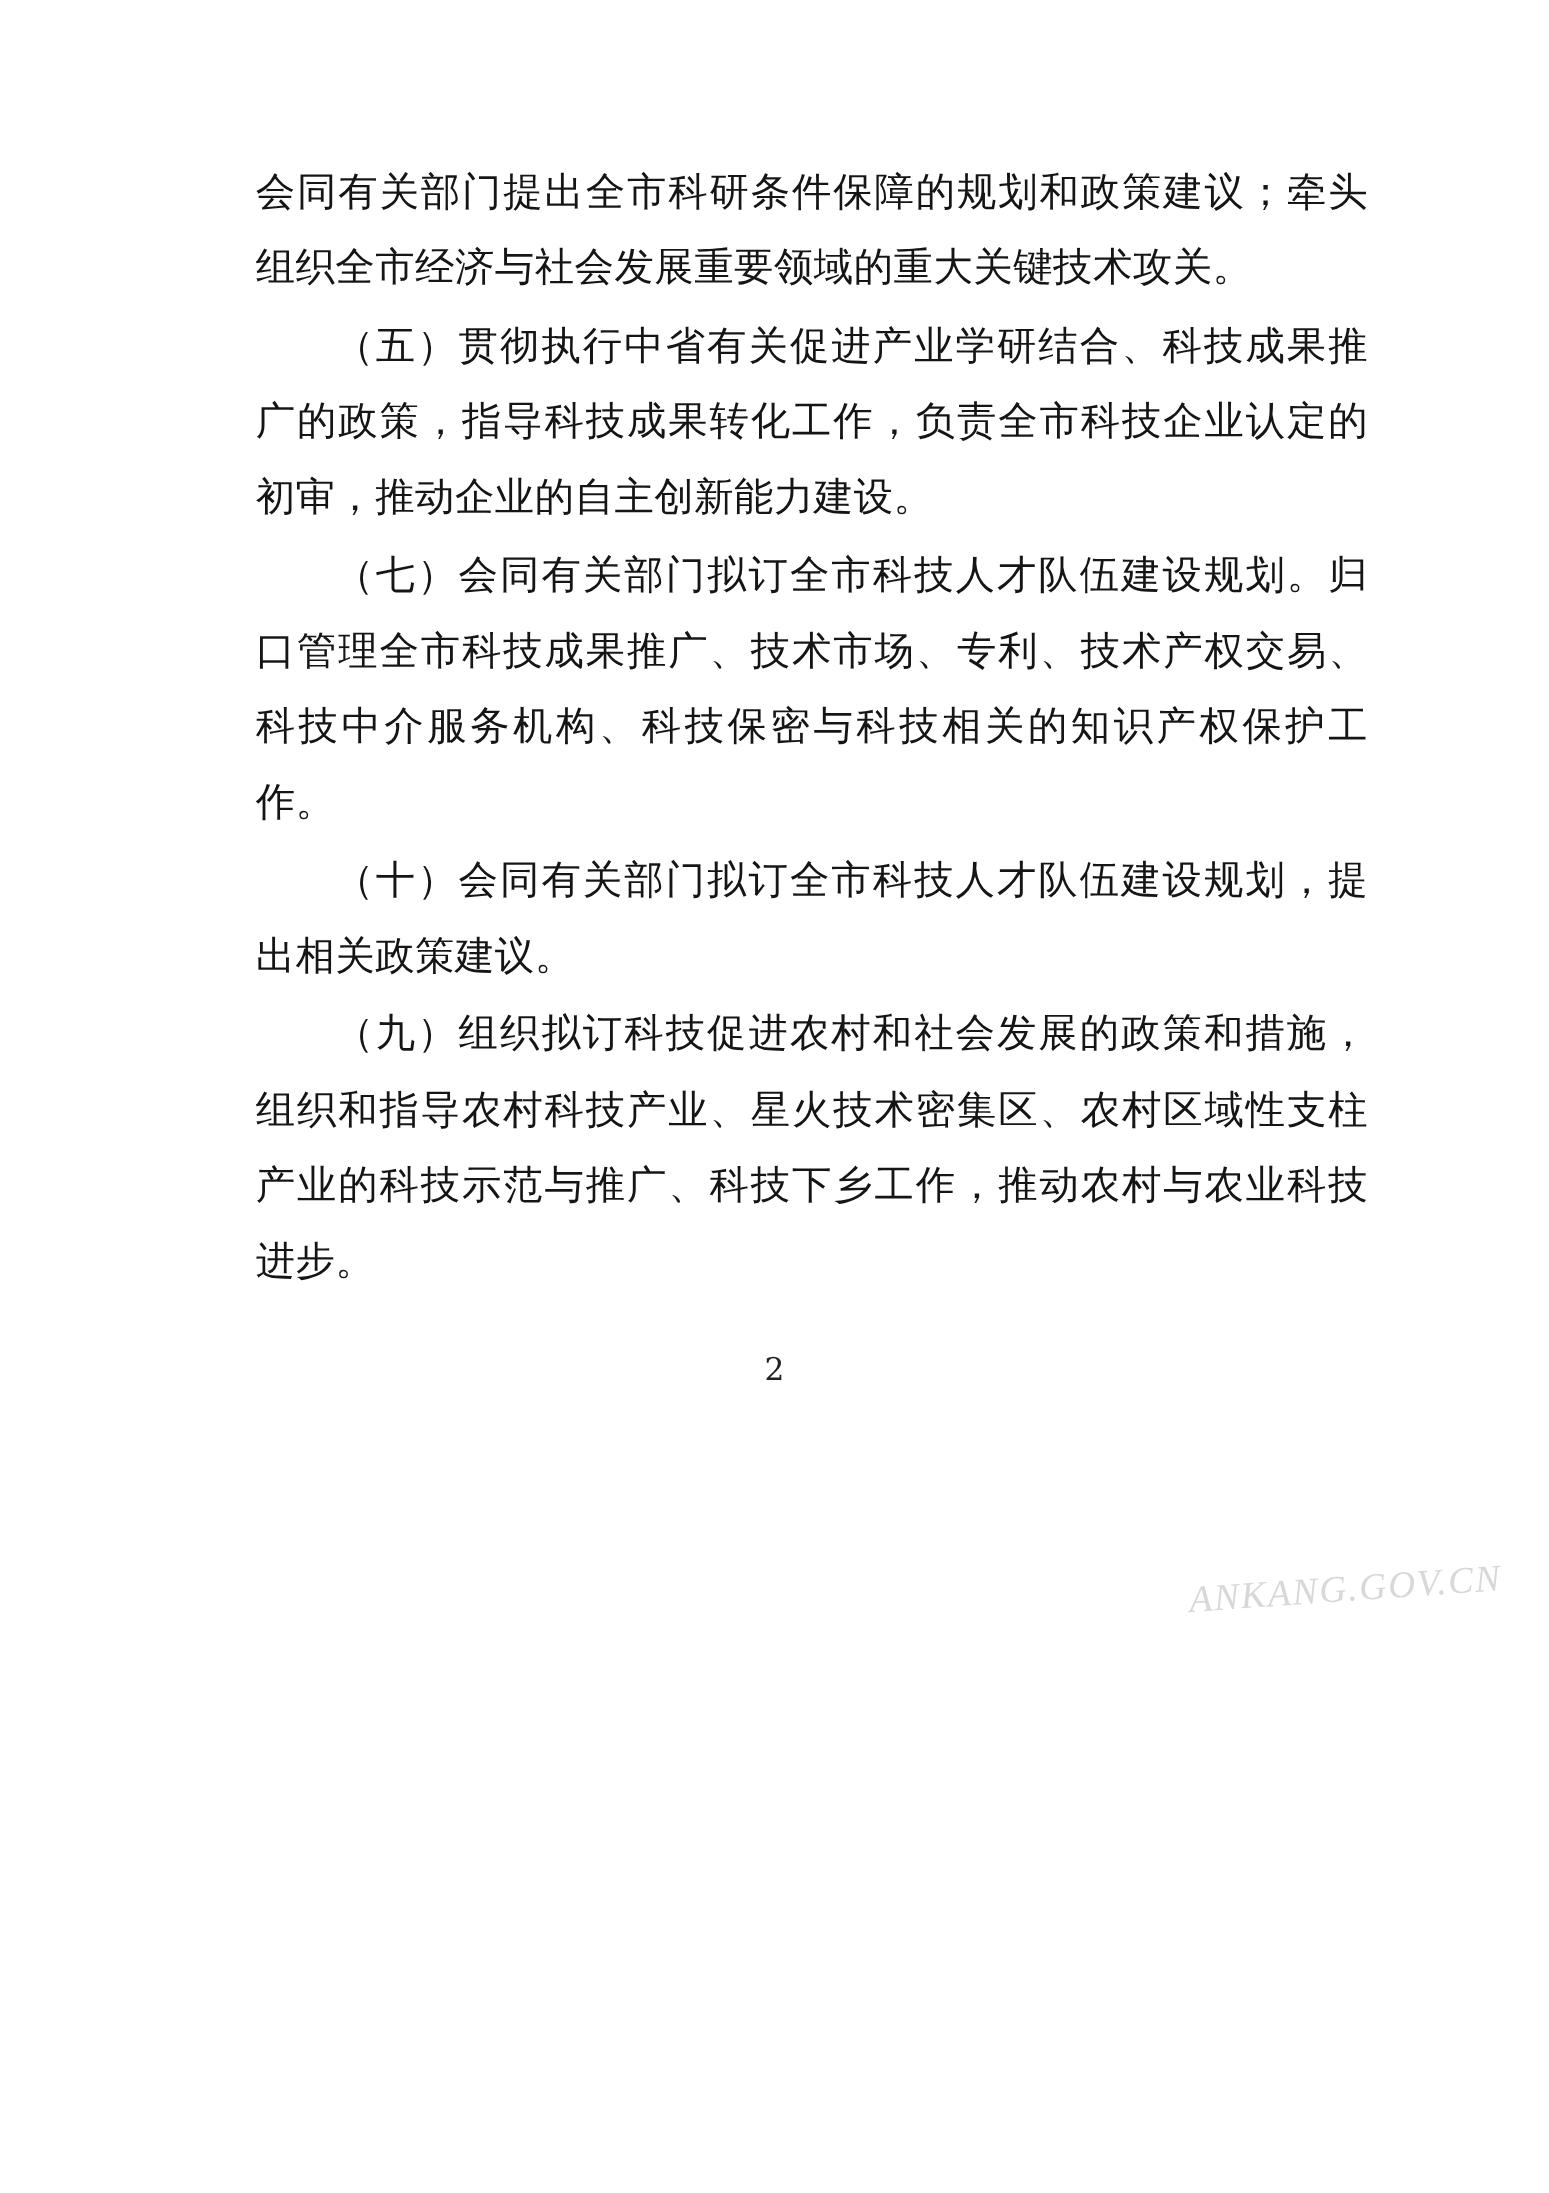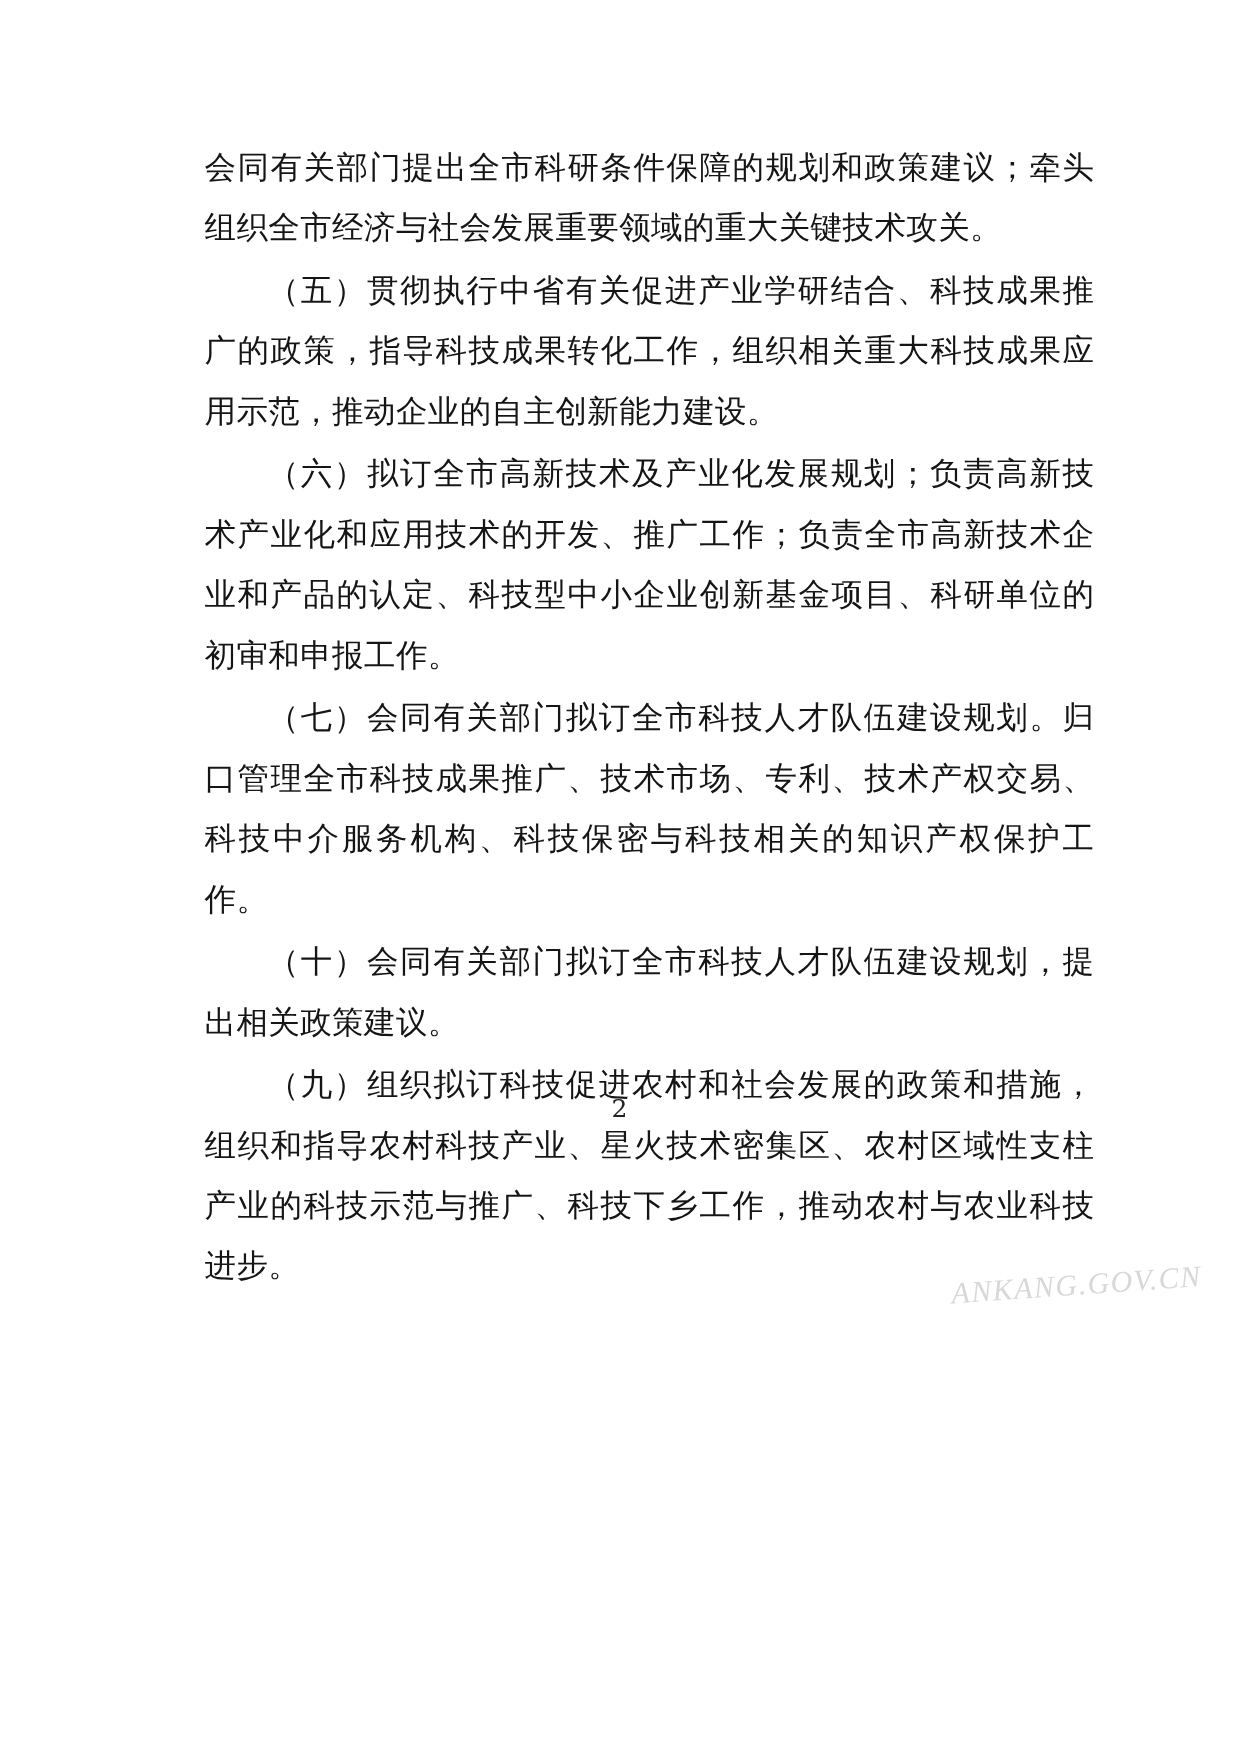--- a/index.html
+++ b/index.html
@@ -10,21 +10,21 @@
   body {
     width: 1239px;
     height: 1754px;
     position: relative;
     font-family: "DejaVu Serif", "Liberation Serif", serif;
     color: #1a1a1a;
     overflow: hidden;
   }
   .page {
     position: absolute;
-    top: 17px;
+    top: 4px;
     left: 0;
     width: 1239px;
     height: 1294px;
     box-sizing: border-box;
     padding: 120px 115px 0 175px;
   }
   .doc-body {
     width: 890px;
     margin: 0 auto;
   }
@@ -64,22 +64,21 @@
     transform-origin: right bottom;
     user-select: none;
   }
 </style>
 </head>
 <body>
 
 <div class="page">
   <div class="doc-body">
     <p class="para">会同有关部门提出全市科研条件保障的规划和政策建议；牵头组织全市经济与社会发展重要领域的重大关键技术攻关。</p>
-    <p class="para indent">（五）贯彻执行中省有关促进产业学研结合、科技成果推广的政策，指导科技成果转化工作，组织相关重大科技成果应用示范，推动企业的自主创新能力建设。</p>
-    <p class="para indent">（六）拟订全市高新技术及产业化发展规划；负责高新技术产业化和应用技术的开发、推广工作；负责全市高新技术企业和产品的认定、科技型中小企业创新基金项目、科研单位的初审和申报工作。</p>
+    <p class="para indent">（五）贯彻执行中省有关促进产业学研结合、科技成果推广的政策，指导科技成果转化工作，负责全市科技企业认定的初审，推动企业的自主创新能力建设。</p>
     <p class="para indent">（七）会同有关部门拟订全市科技人才队伍建设规划。归口管理全市科技成果推广、技术市场、专利、技术产权交易、科技中介服务机构、科技保密与科技相关的知识产权保护工作。</p>
     <p class="para indent">（十）会同有关部门拟订全市科技人才队伍建设规划，提出相关政策建议。</p>
     <p class="para indent">（九）组织拟订科技促进农村和社会发展的政策和措施，组织和指导农村科技产业、星火技术密集区、农村区域性支柱产业的科技示范与推广、科技下乡工作，推动农村与农业科技进步。</p>
   </div>
 
   <div class="page-number">2</div>
   <div class="watermark">ANKANG.GOV.CN</div>
 </div>
 
 </body></html>

